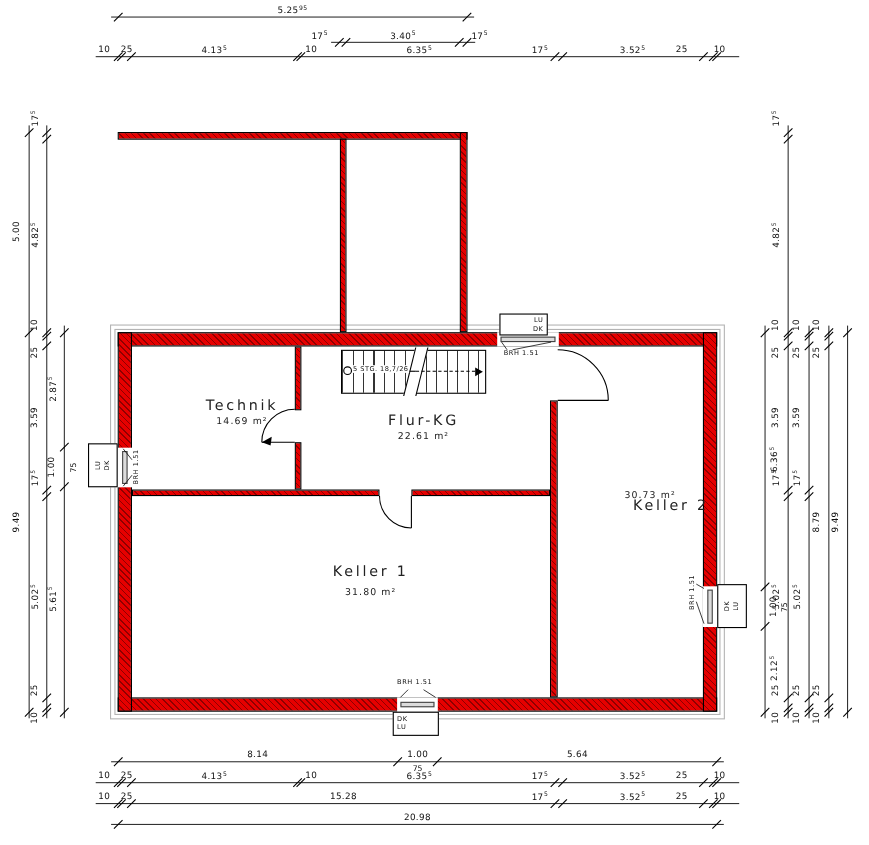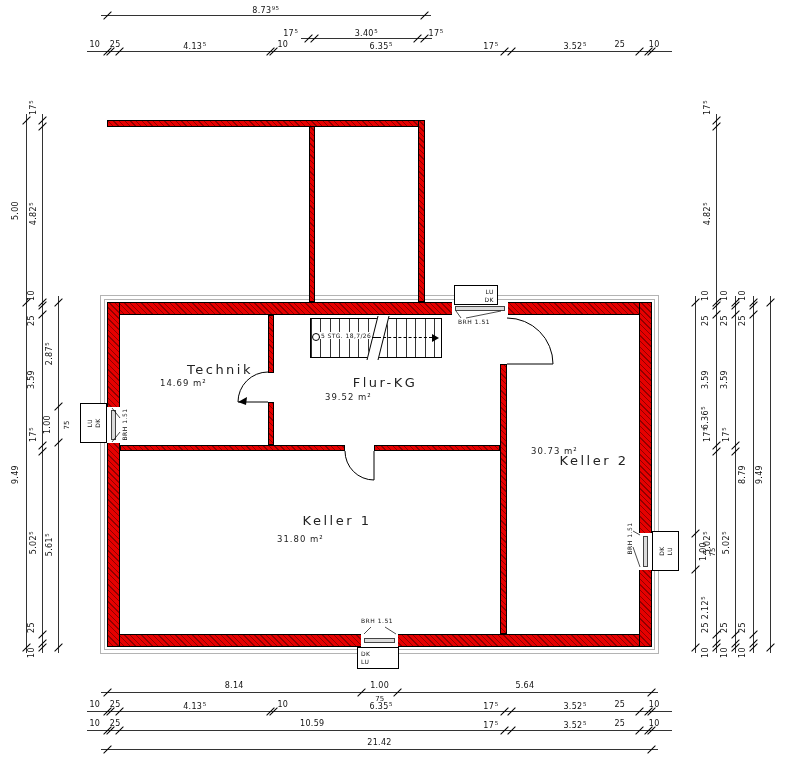--- a/index.html
+++ b/index.html
@@ -12,21 +12,21 @@
   .dtick{position:absolute;width:11px;height:1px;background:#000;transform:rotate(-45deg);}
   .dlabel{position:absolute;font-size:8px;color:#111;text-align:center;
           white-space:nowrap;letter-spacing:.3px;line-height:9px;}
   .dlabel.v{transform:rotate(-90deg);}
   .dlabel sup{font-size:5.5px;vertical-align:3px;margin-left:.5px;}
   .dextra{position:absolute;font-size:7px;color:#111;text-align:center;white-space:nowrap;line-height:8px;}
   .dextra.v{transform:rotate(-90deg);}
   .room-name{position:absolute;font-size:13px;letter-spacing:2.5px;color:#222;
              text-align:center;white-space:nowrap;}
   .room-area{position:absolute;font-size:8.5px;letter-spacing:1px;color:#222;
-             text-align:left;white-space:nowrap;}
+             text-align:center;white-space:nowrap;}
   .gap{position:absolute;background:#fff;}
   .frame{position:absolute;background:#dcdcdc;border:1px solid #444;box-sizing:border-box;}
   .wbox{position:absolute;border:1px solid #000;background:#fff;box-sizing:border-box;
         font-size:6px;line-height:8px;color:#111;letter-spacing:.5px;}
   .wbox .rotwrap{position:absolute;transform:rotate(-90deg);text-align:center;}
   .brh{position:absolute;font-size:6px;color:#111;text-align:center;white-space:nowrap;
        letter-spacing:.5px;line-height:7px;}
   .brh.v{transform:rotate(-90deg);}
   #stair-outline{position:absolute;left:310px;top:318px;width:132px;height:40px;
       border:1px solid #000;box-sizing:border-box;
@@ -103,31 +103,31 @@
       <div class="wbox" style="left: 357px; top: 647px; width: 42px; height: 22px; padding: 2px 3px; text-align: left;">
         <div>DK</div>
         <div>LU</div>
       </div>
       <div class="brh" style="left: 352px; top: 617px; width: 50px;">BRH 1.51</div>
     </div>
   <div id="rooms-layer">
       <div class="room-name" style="left: 140px; top: 362px; width: 160px;">Technik</div>
       <div class="room-area" style="left: 160px; top: 378px; width: 120px;">14.69 m²</div>
       <div class="room-name" style="left: 305px; top: 375px; width: 160px;">Flur-KG</div>
-      <div class="room-area" style="left: 325px; top: 392px; width: 120px;">39.52 m²</div>
+      <div class="room-area" style="left: 325px; top: 392px; width: 120px;">22.61 m²</div>
       <div class="room-name" style="left: 257px; top: 513px; width: 160px;">Keller 1</div>
       <div class="room-area" style="left: 277px; top: 534px; width: 120px;">31.80 m²</div>
-      <div class="room-name" style="left: 514px; top: 453px; width: 160px;">Keller 2</div>
+      <div class="room-name" style="left: 530px; top: 453px; width: 160px;">Keller 2</div>
       <div class="room-area" style="left: 531px; top: 446px; width: 120px;">30.73 m²</div>
     </div>
   <div id="dims-layer">
       <div class="dline" style="left: 101px; top: 15px; width: 329.725px; height: 1px;"></div>
       <div class="dtick" style="left: 101.5px; top: 14.5px;"></div>
       <div class="dtick" style="left: 419.225px; top: 14.5px;"></div>
-      <div class="dlabel" style="left: 241.862px; top: 4px; width: 48px;"><span>8.73</span><sup>95</sup></div>
+      <div class="dlabel" style="left: 241.862px; top: 4px; width: 48px;"><span>5.25</span><sup>95</sup></div>
       <div class="dline" style="left: 300.5px; top: 38px; width: 131.791px; height: 1px;"></div>
       <div class="dtick" style="left: 303px; top: 37.5px;"></div>
       <div class="dtick" style="left: 309.362px; top: 37.5px;"></div>
       <div class="dlabel" style="left: 266.681px; top: 27px; width: 48px;"><span>17</span><sup>5</sup></div>
       <div class="dtick" style="left: 412.429px; top: 37.5px;"></div>
       <div class="dlabel" style="left: 342.395px; top: 27px; width: 48px;"><span>3.40</span><sup>5</sup></div>
       <div class="dtick" style="left: 418.791px; top: 37.5px;"></div>
       <div class="dlabel" style="left: 412.11px; top: 27px; width: 48px;"><span>17</span><sup>5</sup></div>
       <div class="dline" style="left: 87px; top: 51px; width: 584.961px; height: 1px;"></div>
       <div class="dtick" style="left: 101.5px; top: 50.5px;"></div>
@@ -178,33 +178,33 @@
       <div class="dlabel" style="left: 595.782px; top: 700px; width: 48px;"><span>25</span></div>
       <div class="dtick" style="left: 646.461px; top: 710.5px;"></div>
       <div class="dlabel" style="left: 630.144px; top: 700px; width: 48px;"><span>10</span></div>
       <div class="dline" style="left: 87px; top: 730px; width: 584.961px; height: 1px;"></div>
       <div class="dtick" style="left: 101.5px; top: 729.5px;"></div>
       <div class="dtick" style="left: 105.135px; top: 729.5px;"></div>
       <div class="dlabel" style="left: 70.8177px; top: 719px; width: 48px;"><span>10</span></div>
       <div class="dtick" style="left: 114.224px; top: 729.5px;"></div>
       <div class="dlabel" style="left: 91.1799px; top: 719px; width: 48px;"><span>25</span></div>
       <div class="dtick" style="left: 499.224px; top: 729.5px;"></div>
-      <div class="dlabel" style="left: 288.224px; top: 719px; width: 48px;"><span>10.59</span></div>
+      <div class="dlabel" style="left: 288.224px; top: 719px; width: 48px;"><span>15.28</span></div>
       <div class="dtick" style="left: 505.586px; top: 729.5px;"></div>
       <div class="dlabel" style="left: 466.905px; top: 719px; width: 48px;"><span>17</span><sup>5</sup></div>
       <div class="dtick" style="left: 633.737px; top: 729.5px;"></div>
       <div class="dlabel" style="left: 551.162px; top: 719px; width: 48px;"><span>3.52</span><sup>5</sup></div>
       <div class="dtick" style="left: 642.826px; top: 729.5px;"></div>
       <div class="dlabel" style="left: 595.782px; top: 719px; width: 48px;"><span>25</span></div>
       <div class="dtick" style="left: 646.461px; top: 729.5px;"></div>
       <div class="dlabel" style="left: 630.144px; top: 719px; width: 48px;"><span>10</span></div>
       <div class="dline" style="left: 101px; top: 749px; width: 556.961px; height: 1px;"></div>
       <div class="dtick" style="left: 101.5px; top: 748.5px;"></div>
       <div class="dtick" style="left: 646.461px; top: 748.5px;"></div>
-      <div class="dlabel" style="left: 355.481px; top: 738px; width: 48px;"><span>21.42</span></div>
+      <div class="dlabel" style="left: 355.481px; top: 738px; width: 48px;"><span>20.98</span></div>
       <div class="dline" style="left: 26px; top: 114.3px; width: 1px; height: 538.784px;"></div>
       <div class="dtick" style="left: 20.5px; top: 119.8px;"></div>
       <div class="dtick" style="left: 20.5px; top: 301.575px;"></div>
       <div class="dlabel v" style="left: -7px; top: 206.188px; width: 44px; height: 9px;"><span>5.00</span></div>
       <div class="dtick" style="left: 20.5px; top: 646.584px;"></div>
       <div class="dlabel v" style="left: -7px; top: 469.579px; width: 44px; height: 9px;"><span>9.49</span></div>
       <div class="dline" style="left: 42px; top: 114.3px; width: 1px; height: 538.784px;"></div>
       <div class="dtick" style="left: 36.5px; top: 119.8px;"></div>
       <div class="dtick" style="left: 36.5px; top: 126.162px;"></div>
       <div class="dlabel v" style="left: 9px; top: 103.481px; width: 44px; height: 9px;"><span>17</span><sup>5</sup></div>

